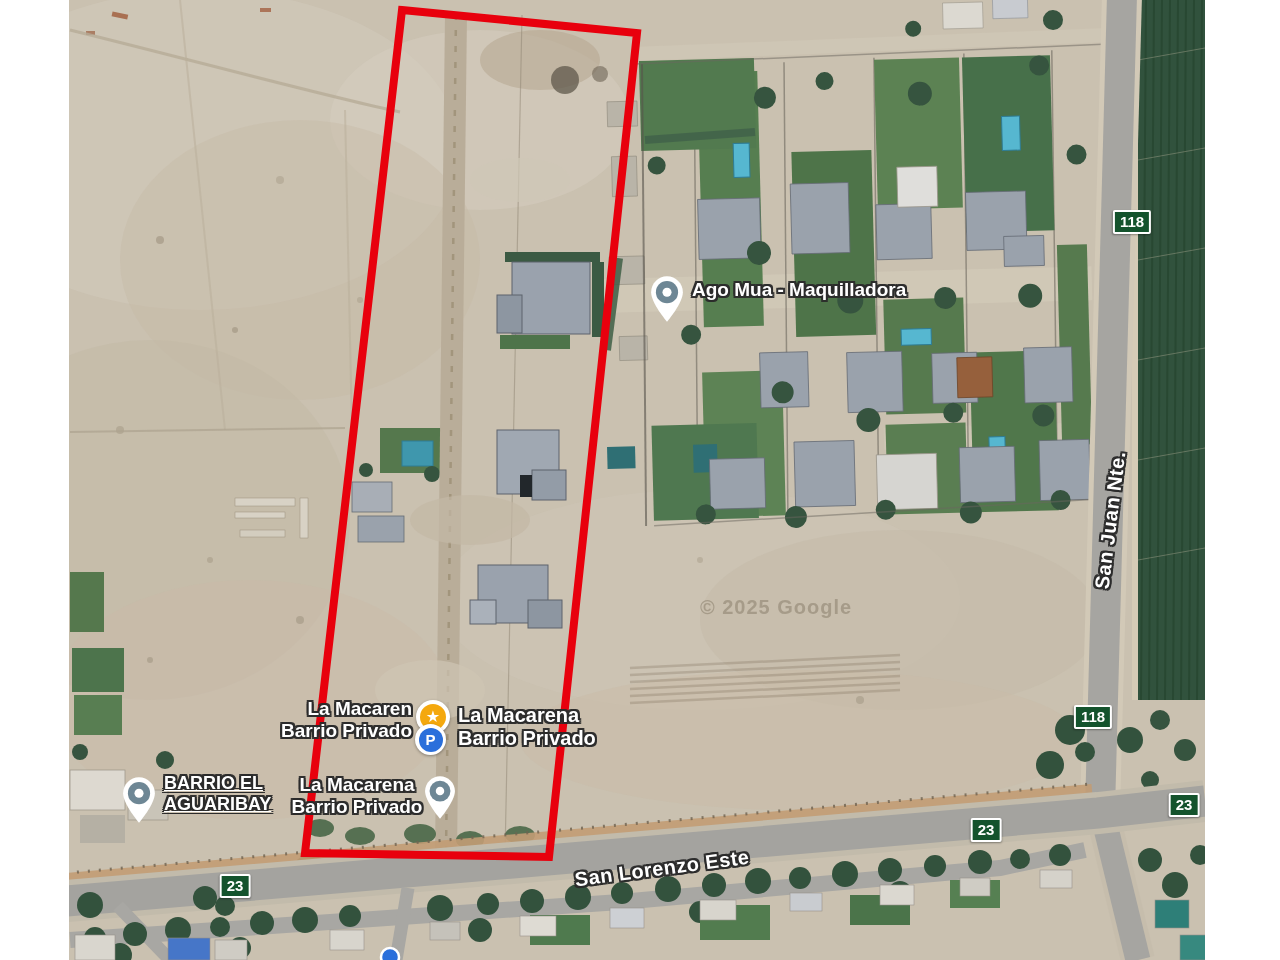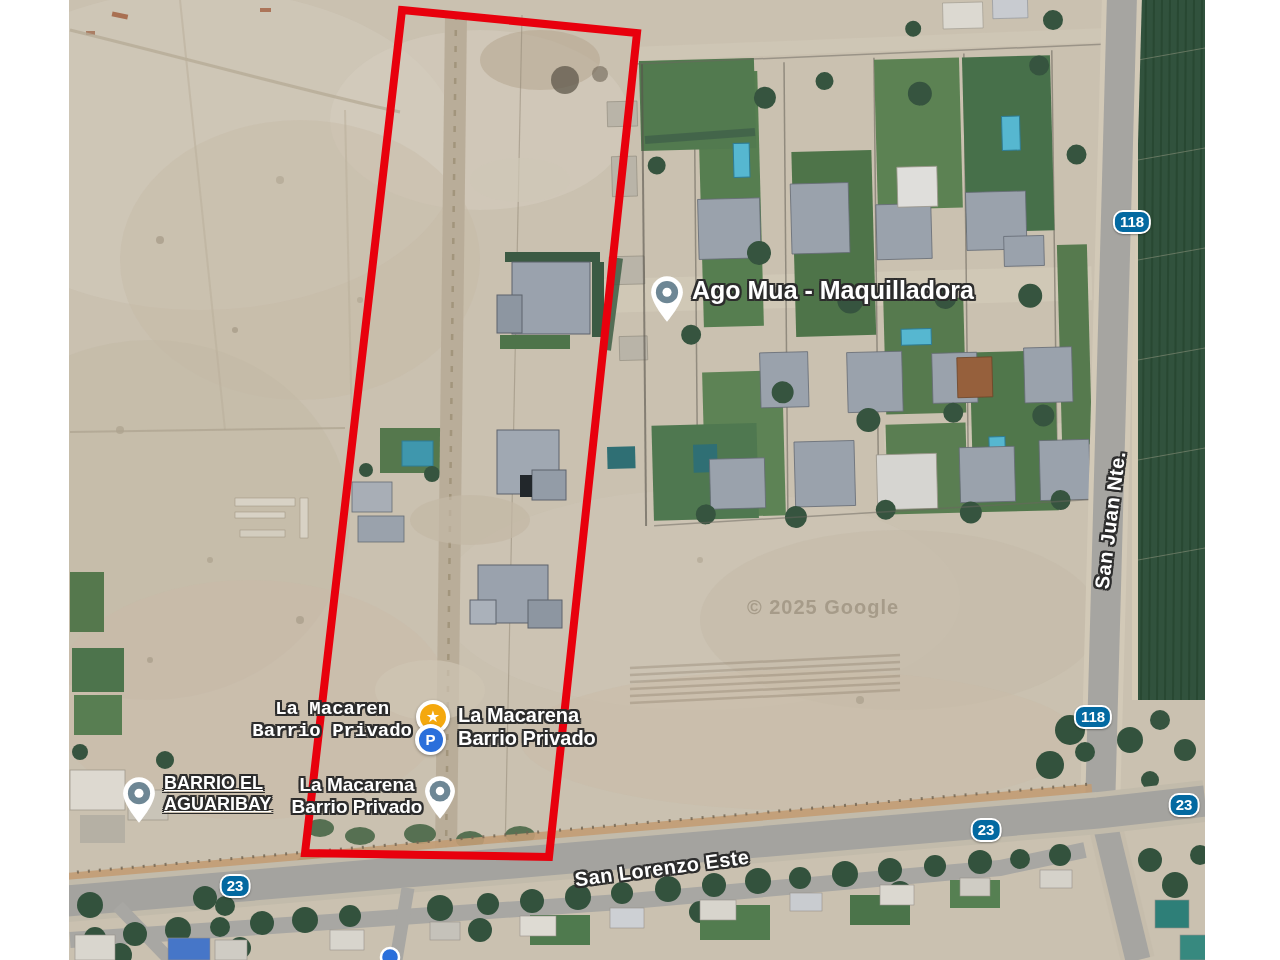--- a/index.html
+++ b/index.html
@@ -1,31 +1,31 @@
 <!DOCTYPE html>
 <html><head>
 <meta charset="utf-8">
 <style>
   html,body{margin:0;padding:0;background:#fff;}
   .stage{position:relative;width:1280px;height:960px;overflow:hidden;background:#fff;
          font-family:"Liberation Sans",sans-serif;}
   .terrain{position:absolute;left:0;top:0;z-index:1;}
   .whitebar{position:absolute;top:0;height:960px;background:#ffffff;z-index:50;}
   .watermark{position:absolute;z-index:2;font:700 20px/20px "Liberation Sans",sans-serif;
-             color:rgba(125,112,94,.45);letter-spacing:1px;transform:translate(-50%,-50%);white-space:nowrap;margin-left:47px;}
+             color:rgba(125,112,94,.45);letter-spacing:1px;transform:translate(-50%,-50%);white-space:nowrap;}
   .poi-label,.road-label{position:absolute;color:#fff;white-space:nowrap;z-index:14;
       text-shadow:-2px -2px 0 rgba(43,43,43,.95),2px -2px 0 rgba(43,43,43,.95),
                   -2px 2px 0 rgba(43,43,43,.95),2px 2px 0 rgba(43,43,43,.95),
                   -2px 0 0 rgba(43,43,43,.95),2px 0 0 rgba(43,43,43,.95),
                   0 -2px 0 rgba(43,43,43,.95),0 2px 0 rgba(43,43,43,.95);}
   .poi-label{font:700 19px/22px "Liberation Sans",sans-serif;}
   .poi-label span{display:block;}
   .road-label{font:700 20px/22px "Liberation Sans",sans-serif;letter-spacing:.5px;}
-  .badge{position:absolute;transform:translate(-50%,-50%);background:#0369a1;color:#fff;
-         border:2px solid #fff;border-radius:10px;padding:2px 5px;z-index:12;
+  .badge{position:absolute;transform:translate(-50%,-50%);background:#14532d;color:#fff;
+         border:2px solid #fff;border-radius:2px;padding:2px 5px;z-index:12;
          font:700 15px/16px "Liberation Sans",sans-serif;box-shadow:0 1px 2px rgba(0,0,0,.35);}
   .marker{position:absolute;z-index:10;}
   .mk-circle{position:absolute;border-radius:50%;display:flex;align-items:center;justify-content:center;}
   .star-outer{width:34px;height:34px;background:#fff;box-shadow:0 1px 3px rgba(0,0,0,.35);}
   .star-inner{width:26px;height:26px;background:#f4a80e;}
   .star-inner span{color:#fff;font-size:16px;line-height:16px;}
   .p-outer{width:31px;height:31px;background:#fff;box-shadow:0 1px 3px rgba(0,0,0,.35);}
   .p-inner{width:24px;height:24px;background:#2a6fdb;}
   .p-inner span{color:#fff;font:700 15px/15px "Liberation Sans",sans-serif;}
 </style>
@@ -335,25 +335,25 @@
 
   <div class="watermark" style="left:776px;top:607px;">© 2025 Google</div>
 
   <div class="marker" style="left:650px;top:275px;">
     <svg width="34" height="48" viewBox="0 0 30 42">
       <path d="M15 1C7.3 1 1 7.3 1 15c0 9.8 14 26 14 26s14-16.2 14-26C29 7.3 22.7 1 15 1z" fill="#fff"></path>
       <circle cx="15" cy="15" r="9.8" fill="#6e8795"></circle>
         <circle cx="15" cy="15" r="4" fill="#fff"></circle>
     </svg>
   </div>
-  <div class="poi-label" style="left:692px;top:279px;font-size:25px;">
+  <div class="poi-label" style="left:692px;top:279px;font-size:19px;">
     <span>Ago Mua - Maquilladora</span>
   </div>
 
-  <div class="poi-label" style="right:868px;top:698px;text-align:center;font-family:Liberation Mono, monospace;">
+  <div class="poi-label" style="right:868px;top:698px;text-align:right;">
     <span>La Macaren</span>
     <span>Barrio Privado</span>
   </div>
 
   <div class="marker" style="left:416px;top:700px;">
     <div class="mk-circle star-outer">
       <div class="mk-circle star-inner" style="position:static;">
         <span>★</span>
       </div>
     </div>

